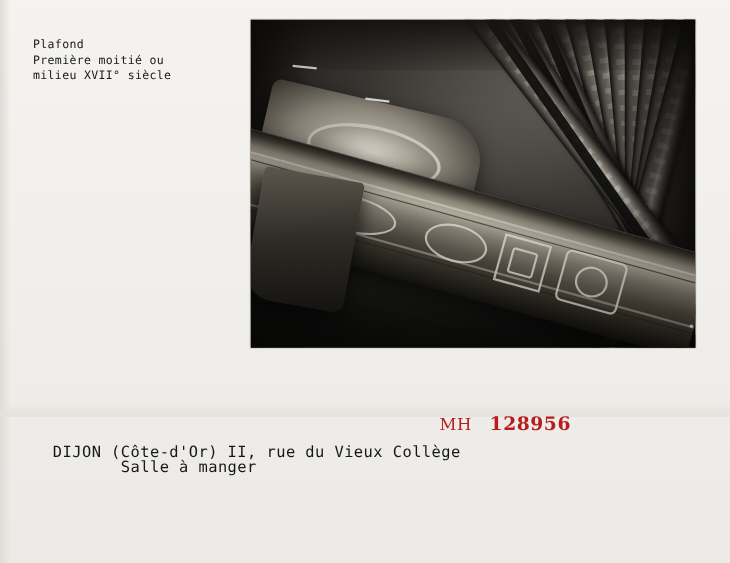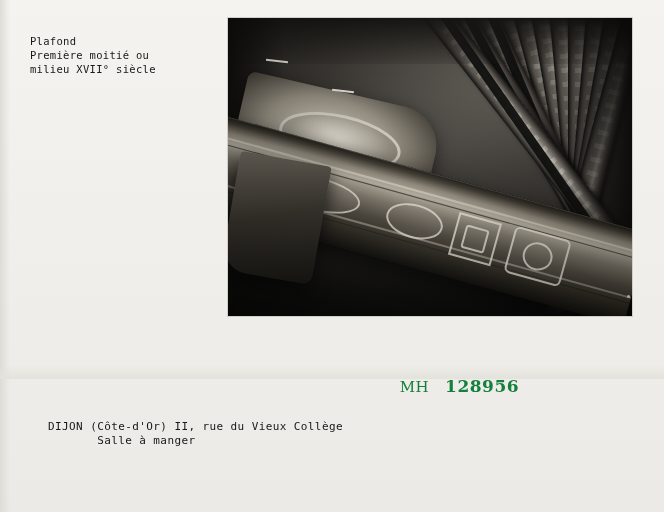--- a/index.html
+++ b/index.html
@@ -42,30 +42,30 @@
     top: 34px;
   }
   #caption-credit {
     left: 352px;
     top: 336px;
     font-size: 10.5px;
     letter-spacing: 0.45px;
   }
   #caption-location {
     left: 48px;
-    top: 420px;
-    font-size: 11px;
+    top: 404px;
+    font-size: 14px;
     letter-spacing: 0.4px;
   }
   
   #inventory-number {
     position: absolute;
     left: 374px;
     top: 356px;
-    color: #15803d;
+    color: #b91c1c;
     font-family: "DejaVu Serif", serif;
     font-size: 17px;
     letter-spacing: 1px;
     white-space: pre;
   }
   #inventory-number .mh {
     font-size: 15px;
     letter-spacing: 0.5px;
   }
   #inventory-number .num {

